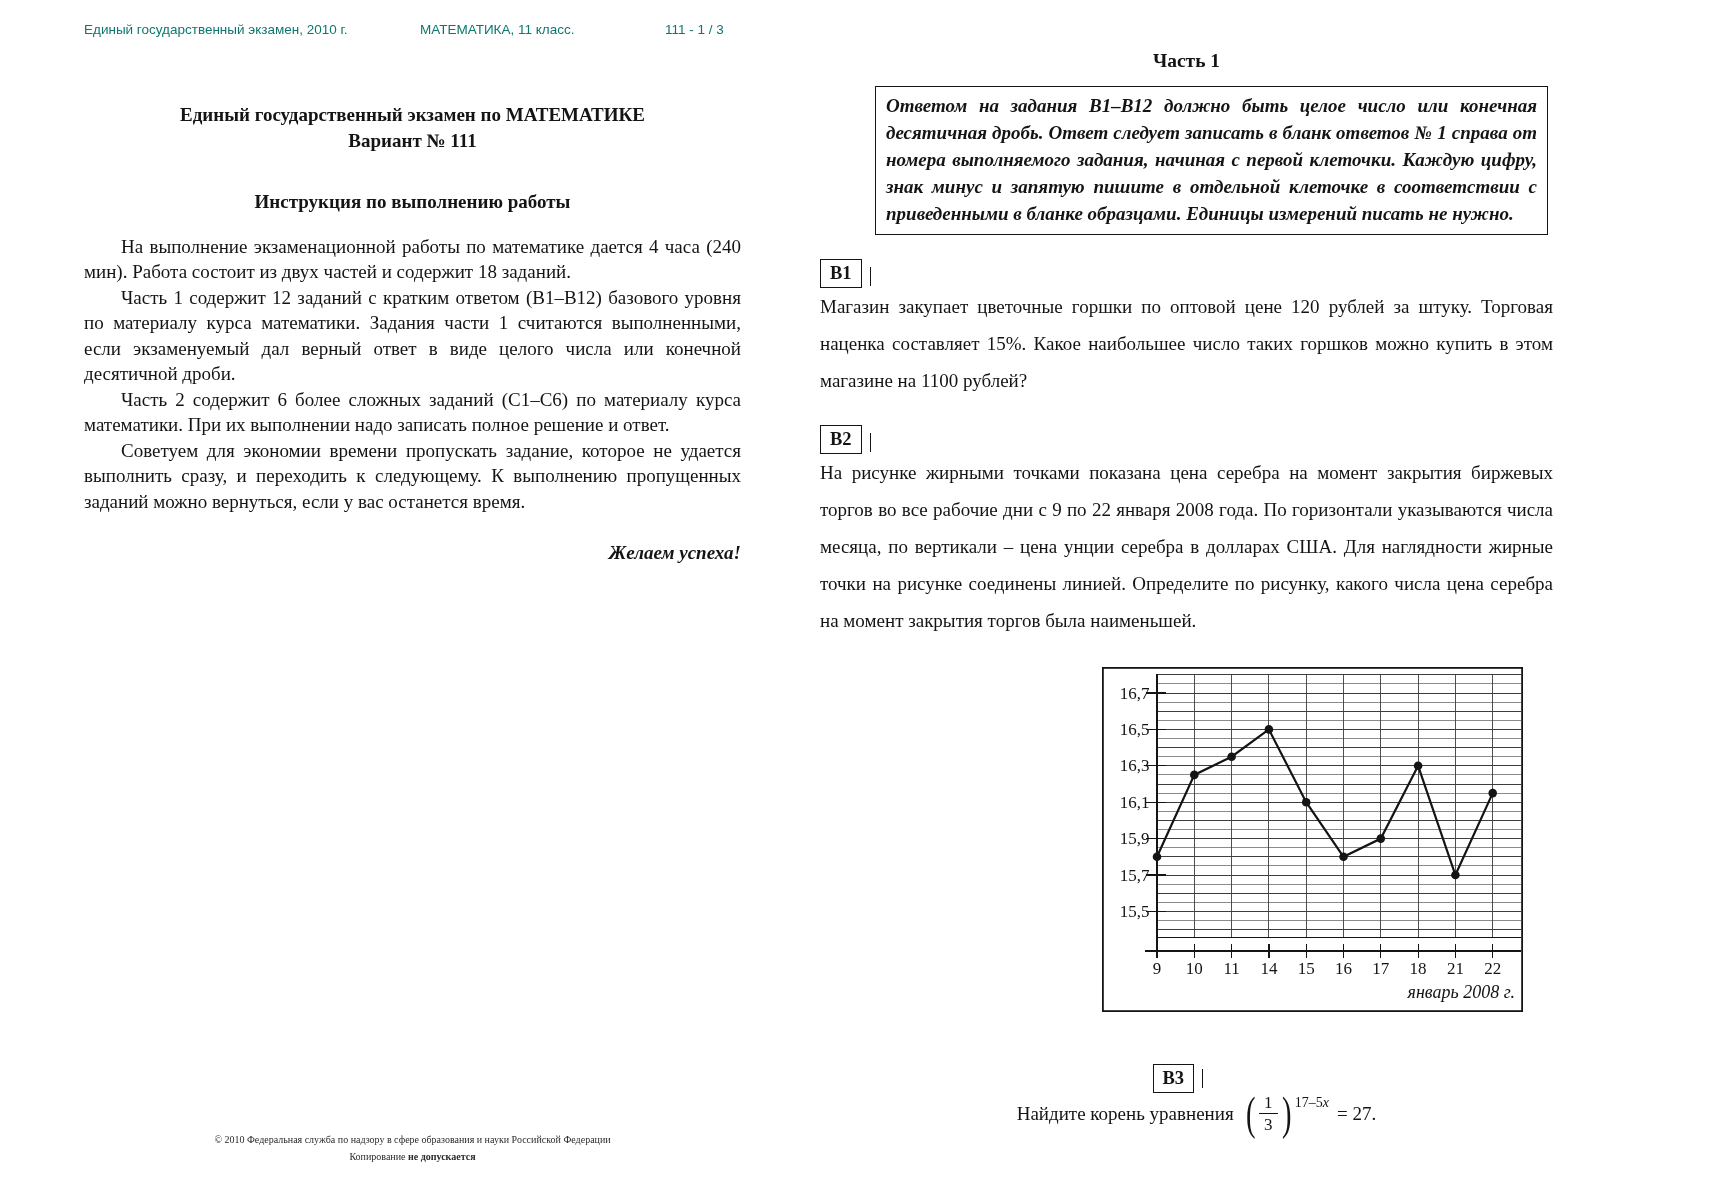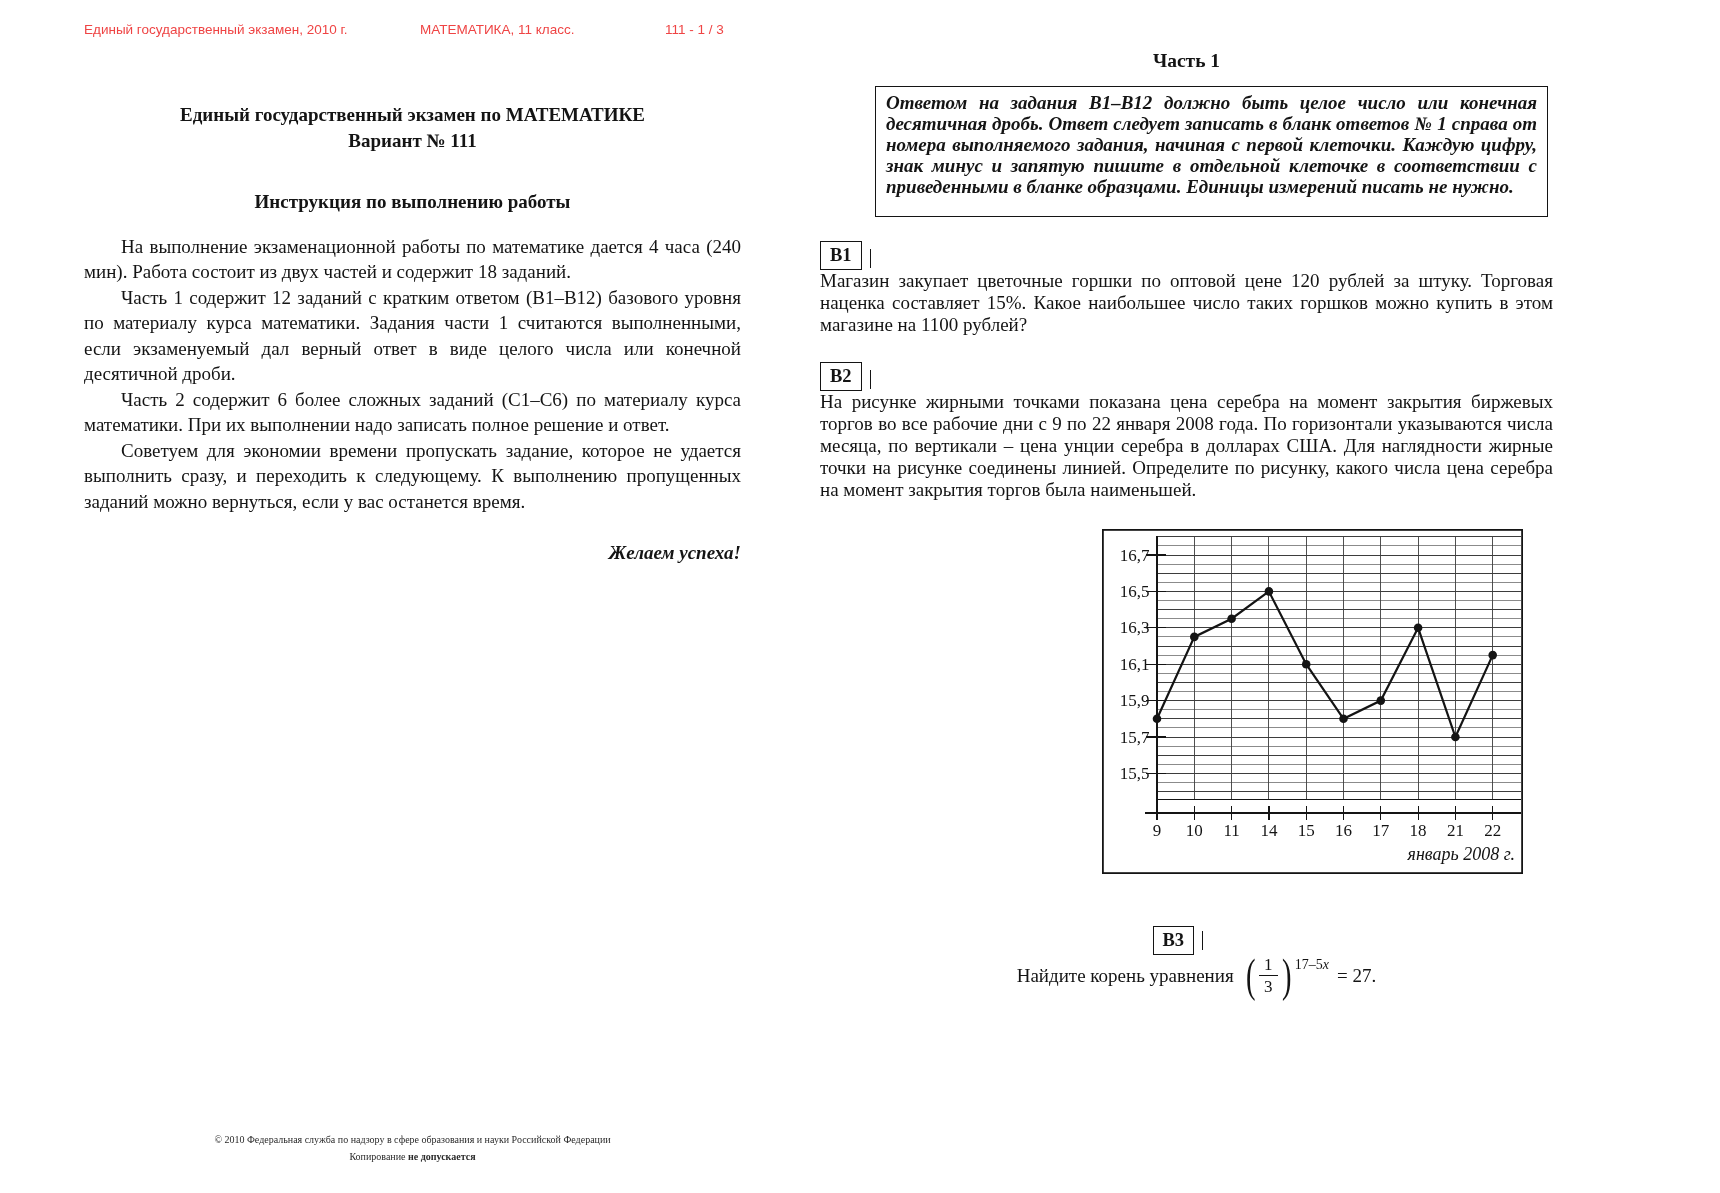--- a/index.html
+++ b/index.html
@@ -1,52 +1,52 @@
 <!DOCTYPE html>
 <html><head>
 <meta charset="utf-8">
 <style>
   html,body{margin:0;padding:0;background:#d9d9d9;}
   .page{position:relative;width:1720px;height:1193px;background:#ffffff;
         font-family:"Liberation Serif",serif;color:#141414;overflow:hidden;}
 
   
   .hdr{position:absolute;left:84px;top:22px;width:720px;height:20px;
-       font-family:"Liberation Sans",sans-serif;font-size:13.5px;color:#ef4444;text-align:center;}
+       font-family:"Liberation Sans",sans-serif;font-size:13.5px;color:#0f766e;text-align:center;}
   .hdr span{position:absolute;top:0;white-space:nowrap;}
   .hdr .h-l{left:0;}
   .hdr .h-c{left:336px;}
   .hdr .h-r{left:581px;}
 
   
   .col-left{position:absolute;left:84px;top:92px;width:657px;
             font-size:19px;line-height:25.5px;}
   .doc-title{font-weight:bold;text-align:center;font-size:19px;margin-top:10px;}
   .doc-variant{font-weight:bold;text-align:center;font-size:19px;}
   .doc-instr-head{font-weight:bold;text-align:center;font-size:19px;margin-top:36px;}
   .col-left p{margin:0;text-align:justify;text-indent:37px;}
   .col-left p.first{margin-top:19px;}
   .wish{font-weight:bold;font-style:italic;text-align:right;margin-top:26px;font-size:19px;}
 
   
   .col-right{position:absolute;left:820px;top:0;width:733px;font-size:19px;}
   .part-head{font-weight:bold;text-align:center;font-size:19.5px;margin-top:50px;}
   .answer-box{margin:14px 5px 0 55px;border:1.8px solid #141414;
-              padding:5px 10px 19px 10px;font-weight:bold;font-style:italic;
-              text-align:justify;line-height:21px;}
+              padding:5px 10px 7px 10px;font-weight:bold;font-style:italic;
+              text-align:justify;line-height:27px;}
   .task{display:flex;margin-top:24px;flex-direction:column;}
   .task.mt-b2{margin-top:26px;}
   .task.mt-b3{margin-top:52px;align-items:center;}
   .tlabel{flex:none;width:68px;display:flex;align-items:flex-start;}
   .tlabel.centered{align-items:center;}
   .tbox{border:1.7px solid #141414;font-weight:bold;padding:1px 9px 2px 9px;
         font-size:18.5px;line-height:24px;}
   .tdash{width:1.3px;background:#141414;height:19px;margin:8px 0 0 8px;flex:none;}
   .tlabel.centered .tdash{margin-top:0;}
-  .ttext{flex:1;text-align:justify;line-height:22px;}
+  .ttext{flex:1;text-align:justify;line-height:37px;}
 
   
   .chart-wrap{margin:28px 0 0 282px;width:463px;height:345px;}
   .chart-wrap svg text{font-family:"Liberation Serif",serif;fill:#141414;}
 
   
   .eq{display:flex;align-items:center;text-align:left;line-height:normal;}
   .eq .pre{margin-right:9px;white-space:nowrap;margin-left:20px;}
   .paren{font-size:46px;line-height:0.85;font-family:"Liberation Serif",serif;
          transform:scaleX(0.62);font-weight:400;}

